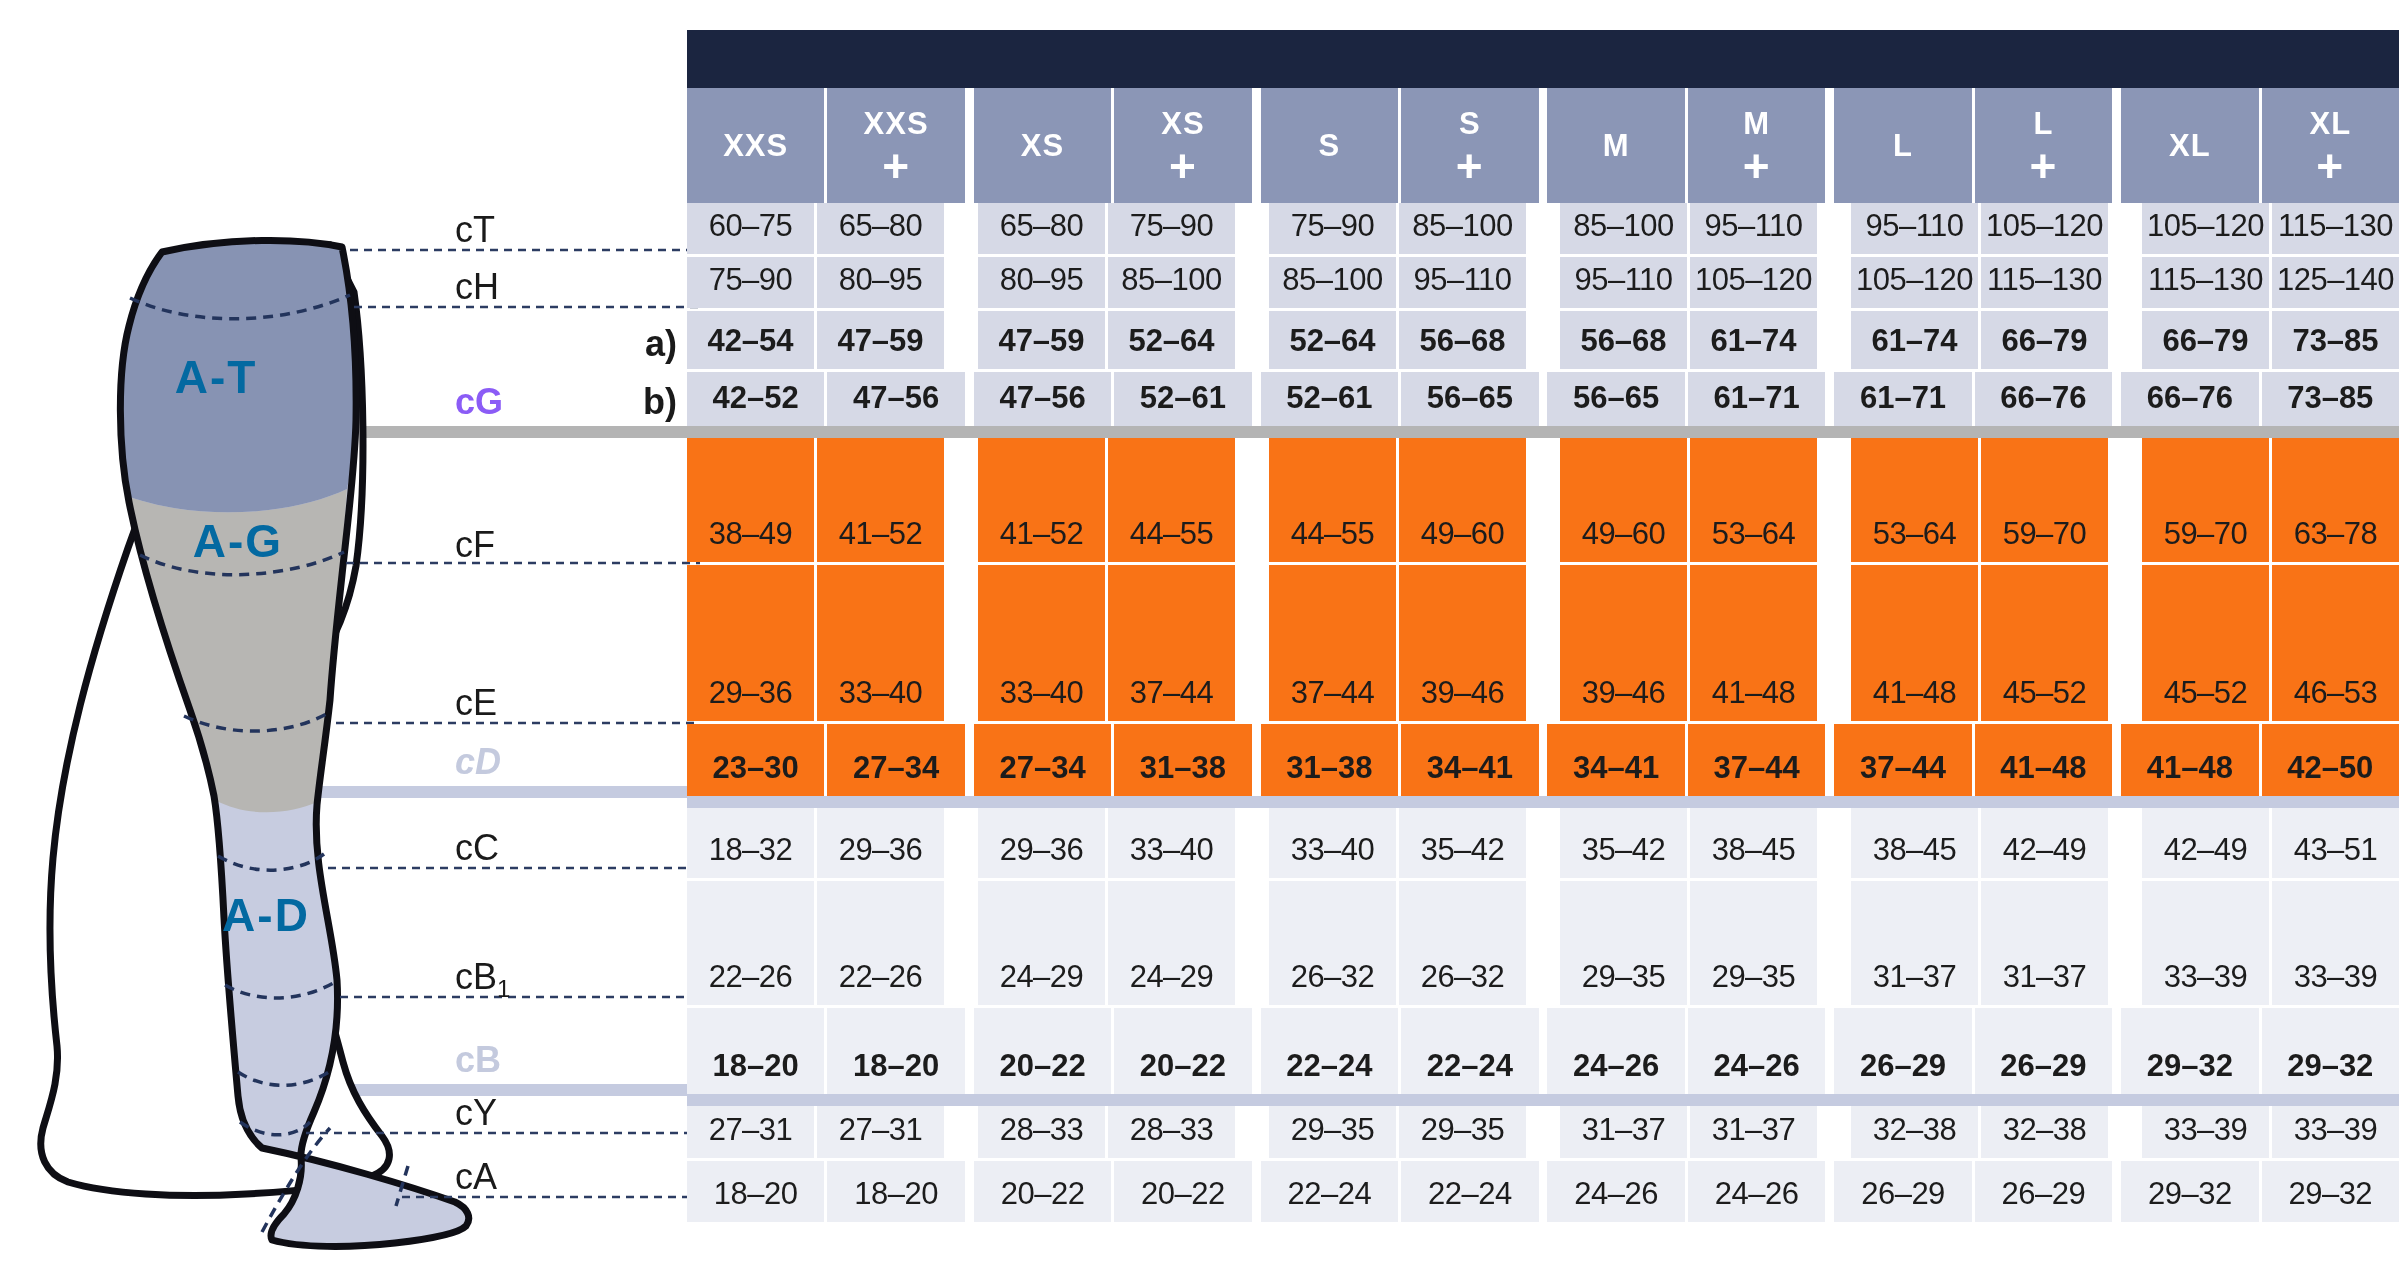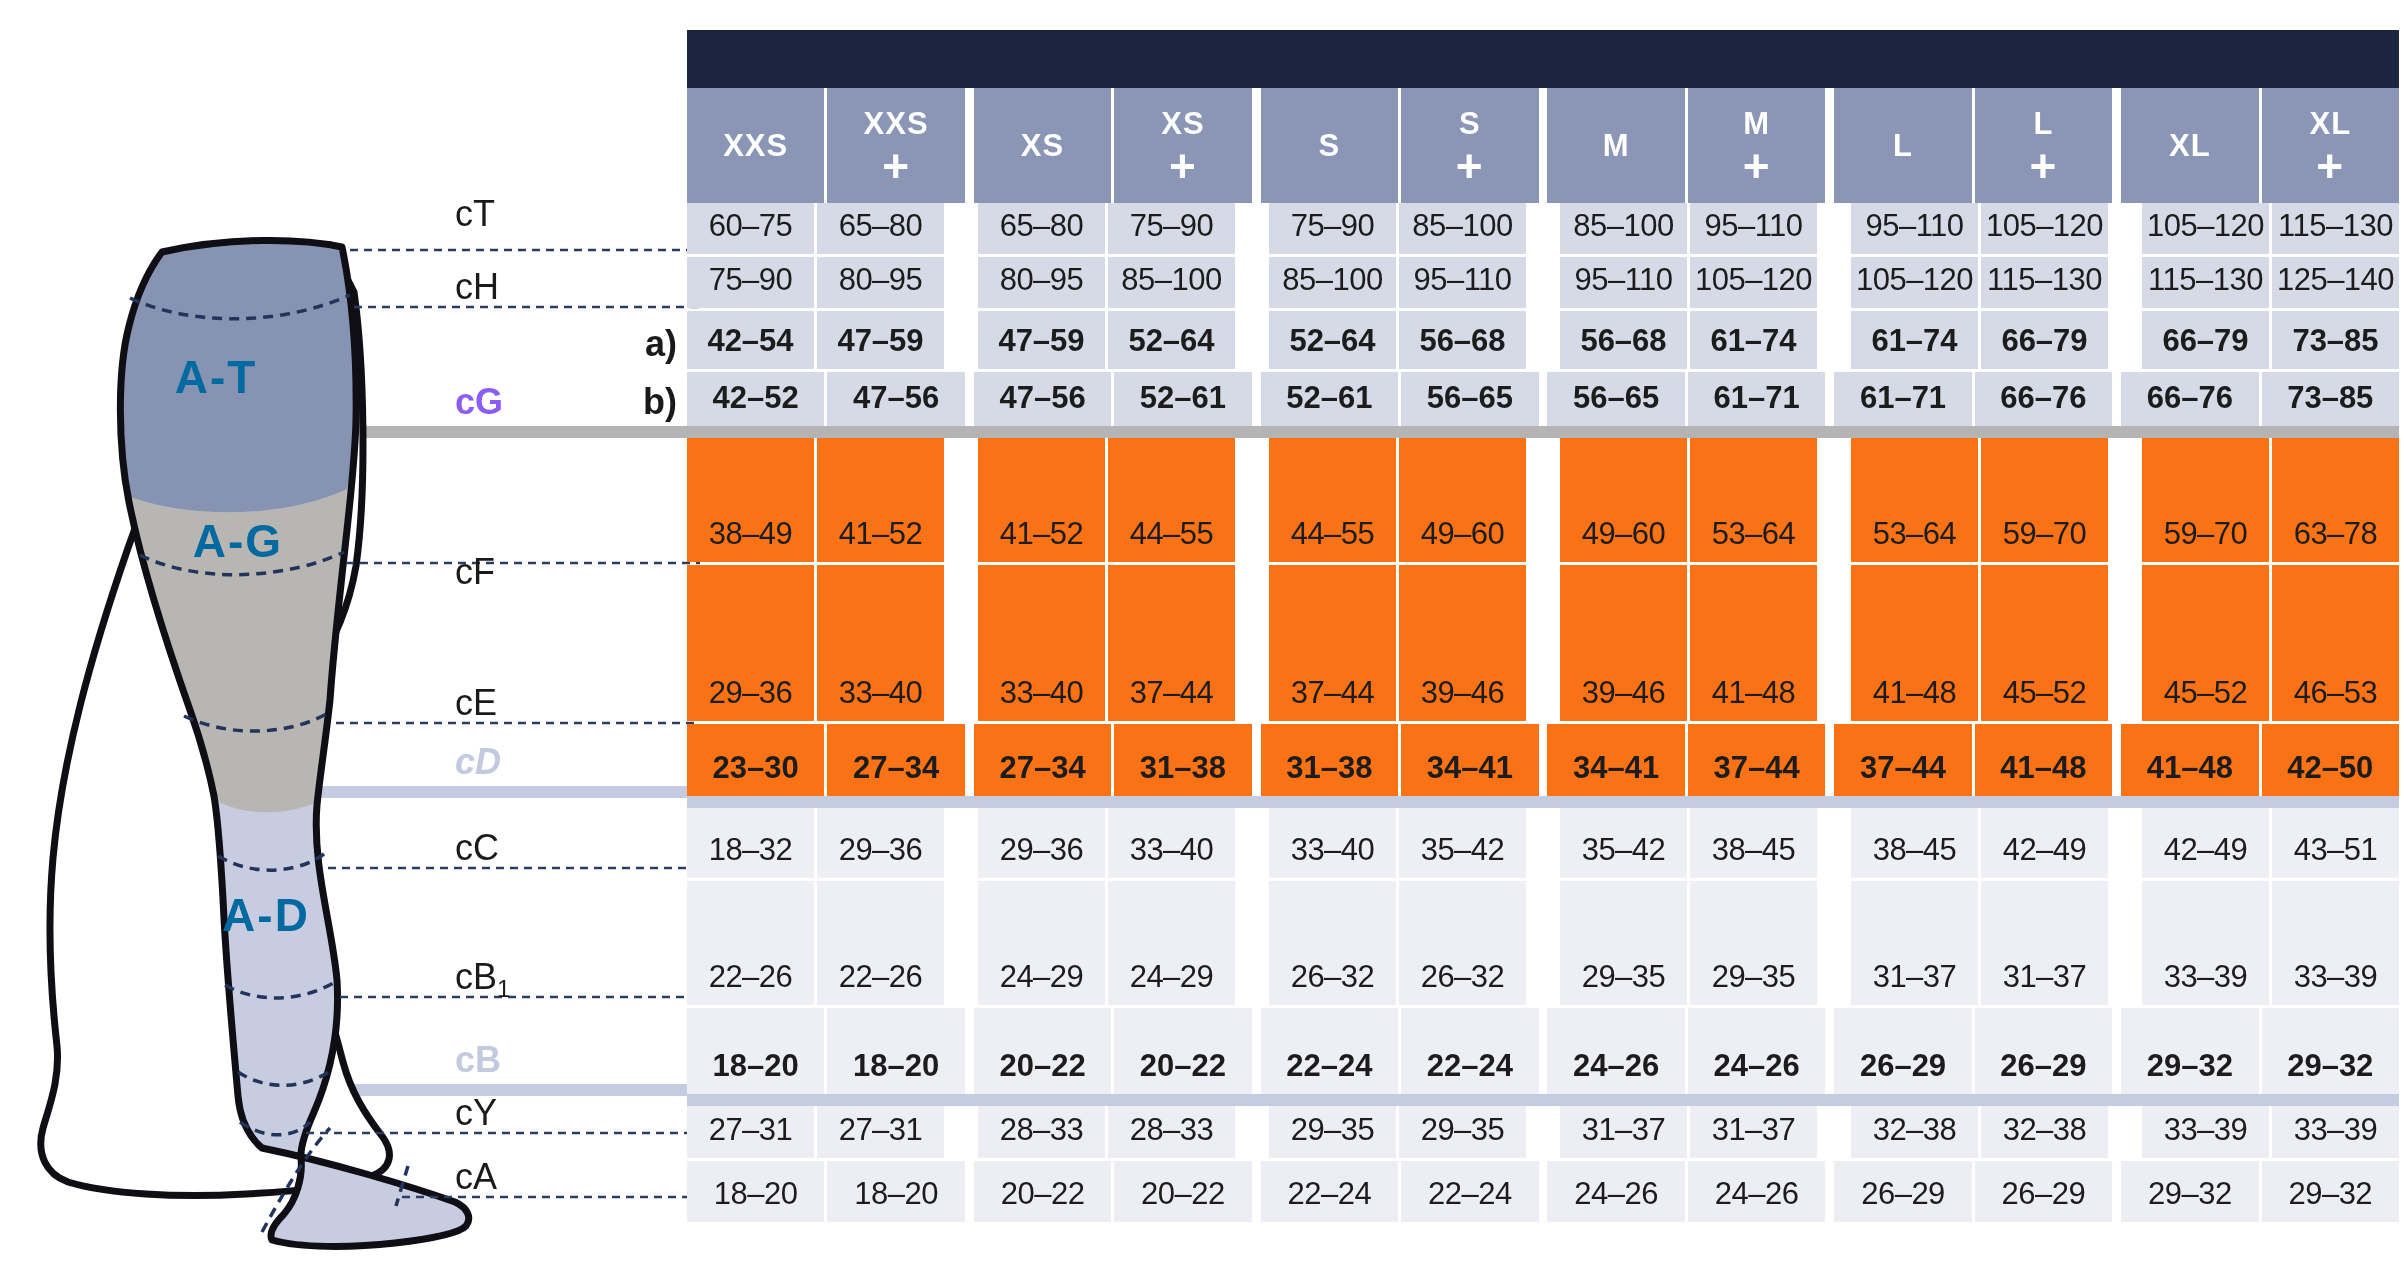--- a/index.html
+++ b/index.html
@@ -117,26 +117,26 @@
       <line x1="340" y1="997" x2="700" y2="997"></line>
       <line x1="306" y1="1133" x2="700" y2="1133"></line>
       <line x1="402" y1="1197" x2="700" y2="1197"></line>
     </g>
   </svg>
 
   <div class="zone-label" style="left:146px;top:350px;">A-T</div>
   <div class="zone-label" style="left:168px;top:514px;">A-G</div>
   <div class="zone-label" style="left:196px;top:888px;">A-D</div>
 
-  <div class="mlab" style="top:196px;">cT</div>
+  <div class="mlab" style="top:212px;">cT</div>
   <div class="mlab" style="top:269px;">cH</div>
   <div class="mlab ab" style="left:455px;top:326px;">a)</div>
   <div class="mlab gray" style="top:384px;">cG</div>
   <div class="mlab ab" style="left:455px;top:384px;">b)</div>
-  <div class="mlab" style="top:554px;">cF</div>
+  <div class="mlab" style="top:527px;">cF</div>
   <div class="mlab" style="top:685px;">cE</div>
   <div class="mlab lav" style="top:744px;font-style:italic;">cD</div>
   <div class="mlab" style="top:830px;">cC</div>
   <div class="mlab" style="top:959px;"><span>cB</span><sub>1</sub></div>
   <div class="mlab lav" style="top:1042px;">cB</div>
   <div class="mlab" style="top:1095px;">cY</div>
   <div class="mlab" style="top:1159px;">cA</div>
 
   <div id="size-table">
     <div id="navybar"></div>

